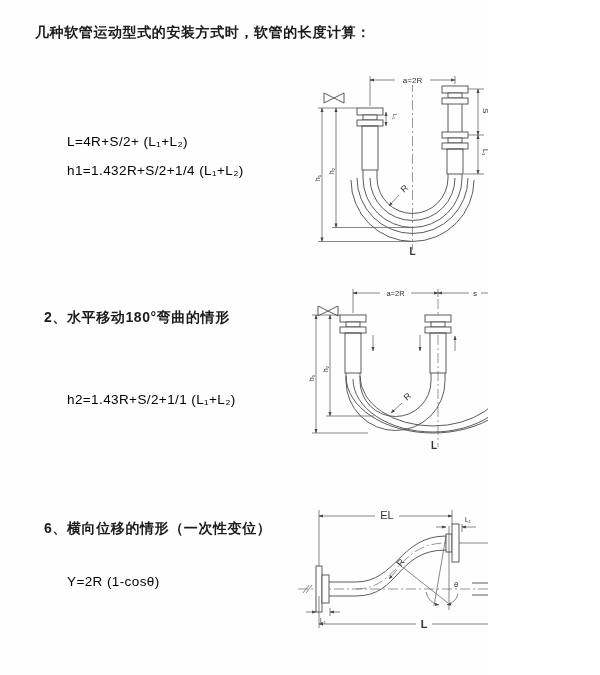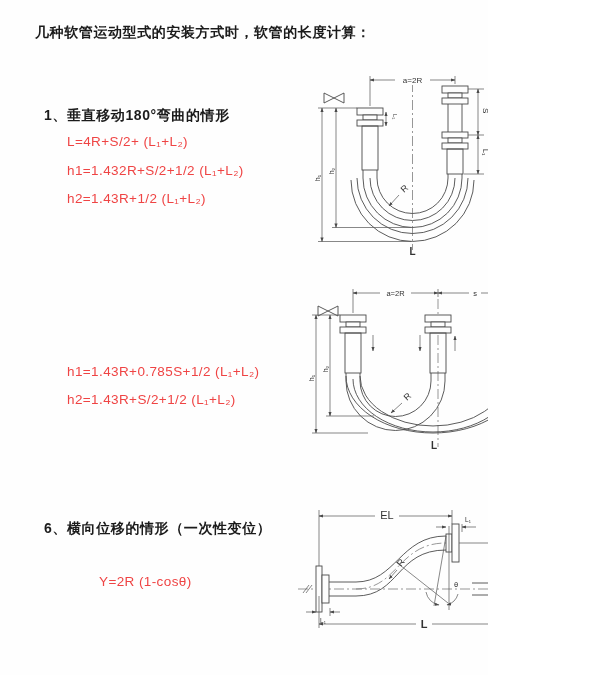--- a/index.html
+++ b/index.html
@@ -1,46 +1,44 @@
 <!DOCTYPE html>
 <html><head>
 <meta charset="utf-8">
 <style>
   html,body{margin:0;padding:0;}
   body{width:600px;height:675px;background:#ffffff;font-family:"Liberation Sans","DejaVu Sans",sans-serif;color:#222;}
   .page{position:absolute;left:0;top:0;width:488px;height:675px;background:#fefefe;overflow:hidden;}
   .title{position:absolute;left:35px;top:24px;font-size:14px;font-weight:600;letter-spacing:.6px;color:#1b1b1b;white-space:nowrap;}
   .sec-heading{position:absolute;left:44px;font-size:14px;font-weight:600;letter-spacing:.6px;color:#1b1b1b;white-space:nowrap;}
-  .formula{position:absolute;left:67px;font-size:13.5px;font-weight:500;letter-spacing:.4px;color:#ef4444;white-space:nowrap;}
+  .formula{position:absolute;left:67px;font-size:13.5px;font-weight:500;letter-spacing:.4px;color:#000000;white-space:nowrap;}
   svg{position:absolute;overflow:visible;}
   svg text{font-family:"Liberation Sans","DejaVu Sans",sans-serif;fill:#333;}
   .ln{stroke:#4a4a4a;stroke-width:.9;fill:none;}
   .dim{stroke:#555;stroke-width:.7;fill:none;}
   .cl{stroke:#6a6a6a;stroke-width:.7;fill:none;stroke-dasharray:10 3 2 3;}
   .fl{fill:#fdfdfd;stroke:#4a4a4a;stroke-width:.9;}
   .lbl{fill:#333;}
   .bg{fill:#fefefe;stroke:none;}
 </style>
 </head>
 <body>
 
 <div class="page">
 
   <div class="title">几种软管运动型式的安装方式时，软管的长度计算：</div>
 
-  <div class="sec-heading" style="top:107px;">1、垂直移动180°弯曲的情形</div>
   <div class="formula" style="top:134px;">L=4R+S/2+ (L₁+L₂)</div>
-  <div class="formula" style="top:163px;">h1=1.432R+S/2+1/2 (L₁+L₂)</div>
-  <div class="formula" style="top:191px;">h2=1.43R+1/2 (L₁+L₂)</div>
-
-  <div class="formula" style="top:364px;">h1=1.43R+0.785S+1/2 (L₁+L₂)</div>
-  <div class="formula" style="top:392px;">h2=1.43R+S/2+1/2 (L₁+L₂)</div>
+  <div class="formula" style="top:163px;">h1=1.432R+S/2+1/4 (L₁+L₂)</div>
+
+  <div class="sec-heading" style="top:309px;">2、水平移动180°弯曲的情形</div>
+  <div class="formula" style="top:392px;">h2=1.43R+S/2+1/1 (L₁+L₂)</div>
 
   <div class="sec-heading" style="top:520px;">6、横向位移的情形（一次性变位）</div>
-  <div class="formula" style="top:574px;margin-left:32px;">Y=2R (1-cosθ)</div>
+  <div class="formula" style="top:574px;">Y=2R (1-cosθ)</div>
 
   <svg style="left:312px;top:66px;" width="220" height="192" viewBox="0 0 220 192">
     <defs>
       <marker id="d1a" viewBox="0 0 10 10" refX="9" refY="5" markerWidth="6.5" markerHeight="6.5" orient="auto-start-reverse">
         <path d="M0,1.5 L10,5 L0,8.5 z" fill="#4a4a4a"></path>
       </marker>
       <pattern id="h1p" patternUnits="userSpaceOnUse" width="4" height="4">
         <path d="M0,4 L4,0 M0,0 L4,4" stroke="#8f8f8f" stroke-width="0.5"></path>
       </pattern>
     </defs>

